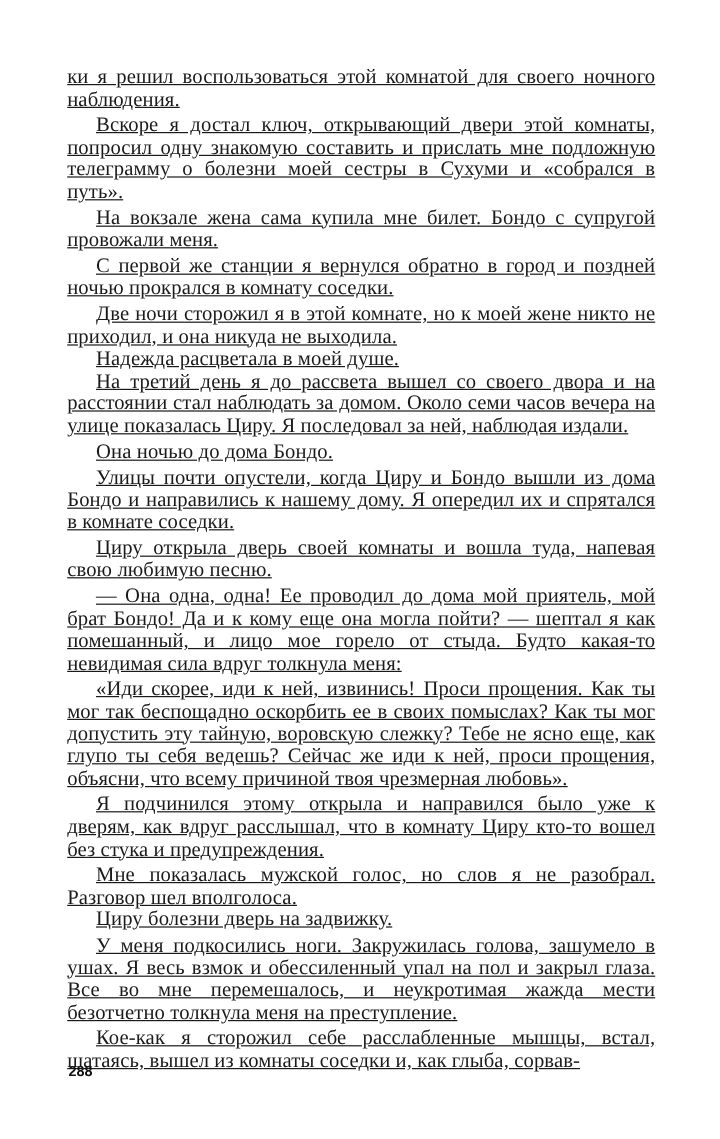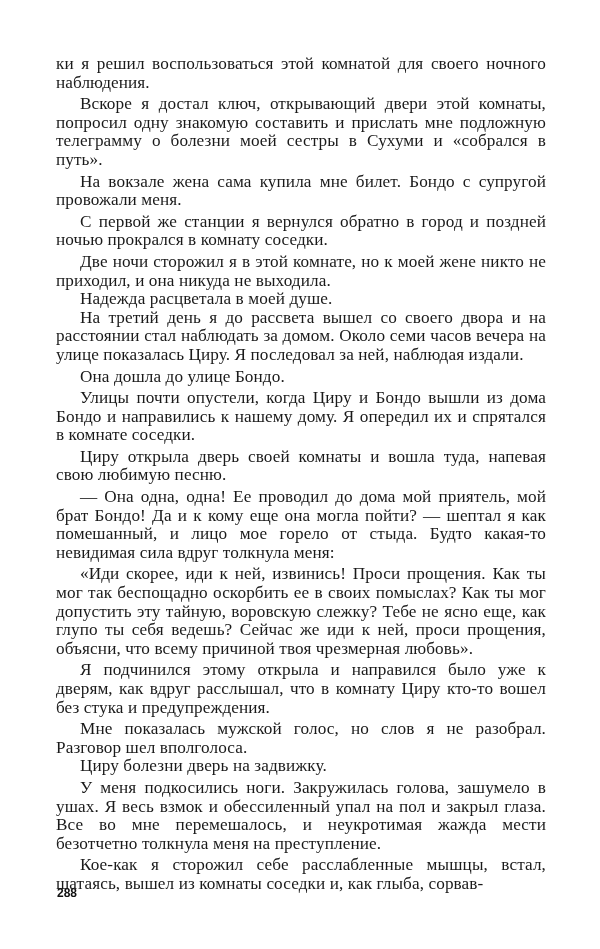--- a/index.html
+++ b/index.html
@@ -3,42 +3,42 @@
 <meta charset="utf-8">
 <style>
   html, body { margin: 0; padding: 0; background: #ffffff; }
   body { width: 600px; height: 949px; position: relative; overflow: hidden; }
   .page {
     position: absolute; left: 56px; top: 55px; width: 490px;
     font-family: "Liberation Serif", "DejaVu Serif", serif;
     font-size: 17.2px; line-height: 18.6px; color: #1a1a1a;
     text-align: justify; letter-spacing: 0.1px;
   }
-  .p { margin: 0; text-indent: 24px; }
+  .p { margin: 0; text-indent: 24px; text-decoration: underline; }
   .p.cont { text-indent: 0; }
   .p.gap { margin-top: 3px; }
   .p::after { content: ""; }
   .folio {
     position: absolute; left: 57px; top: 855px;
     font-family: Liberation Sans, sans-serif;
     font-size: 12px; font-weight: bold; color: #111; margin-top: 31px;
   }
 </style>
 </head>
 <body>
 
 <div class="page">
   <p class="p cont">ки я решил воспользоваться этой комнатой для своего ночного наблюдения.</p>
   <p class="p gap">Вскоре я достал ключ, открывающий двери этой комнаты, попросил одну знакомую составить и прислать мне подложную телеграмму о болезни моей сестры в Сухуми и «собрался в путь».</p>
   <p class="p gap">На вокзале жена сама купила мне билет. Бондо с супругой провожали меня.</p>
   <p class="p gap">С первой же станции я вернулся обратно в город и поздней ночью прокрался в комнату соседки.</p>
   <p class="p gap">Две ночи сторожил я в этой комнате, но к моей жене никто не приходил, и она никуда не выходила.</p>
   <p class="p">Надежда расцветала в моей душе.</p>
   <p class="p">На третий день я до рассвета вышел со своего двора и на расстоянии стал наблюдать за домом. Около семи часов вечера на улице показалась Циру. Я последовал за ней, наблюдая издали.</p>
-  <p class="p gap">Она дошла до улице Бондо.</p>
+  <p class="p gap">Она ночью до дома Бондо.</p>
   <p class="p gap">Улицы почти опустели, когда Циру и Бондо вышли из дома Бондо и направились к нашему дому. Я опередил их и спрятался в комнате соседки.</p>
   <p class="p gap">Циру открыла дверь своей комнаты и вошла туда, напевая свою любимую песню.</p>
   <p class="p gap">— Она одна, одна! Ее проводил до дома мой приятель, мой брат Бондо! Да и к кому еще она могла пойти? — шептал я как помешанный, и лицо мое горело от стыда. Будто какая-то невидимая сила вдруг толкнула меня:</p>
   <p class="p gap">«Иди скорее, иди к ней, извинись! Проси прощения. Как ты мог так беспощадно оскорбить ее в своих помыслах? Как ты мог допустить эту тайную, воровскую слежку? Тебе не ясно еще, как глупо ты себя ведешь? Сейчас же иди к ней, проси прощения, объясни, что всему причиной твоя чрезмерная любовь».</p>
   <p class="p gap">Я подчинился этому открыла и направился было уже к дверям, как вдруг расслышал, что в комнату Циру кто-то вошел без стука и предупреждения.</p>
   <p class="p gap">Мне показалась мужской голос, но слов я не разобрал. Разговор шел вполголоса.</p>
   <p class="p">Циру болезни дверь на задвижку.</p>
   <p class="p gap">У меня подкосились ноги. Закружилась голова, зашумело в ушах. Я весь взмок и обессиленный упал на пол и закрыл глаза. Все во мне перемешалось, и неукротимая жажда мести безотчетно толкнула меня на преступление.</p>
   <p class="p gap">Кое-как я сторожил себе расслабленные мышцы, встал, шатаясь, вышел из комнаты соседки и, как глыба, сорвав-</p>
 </div>

